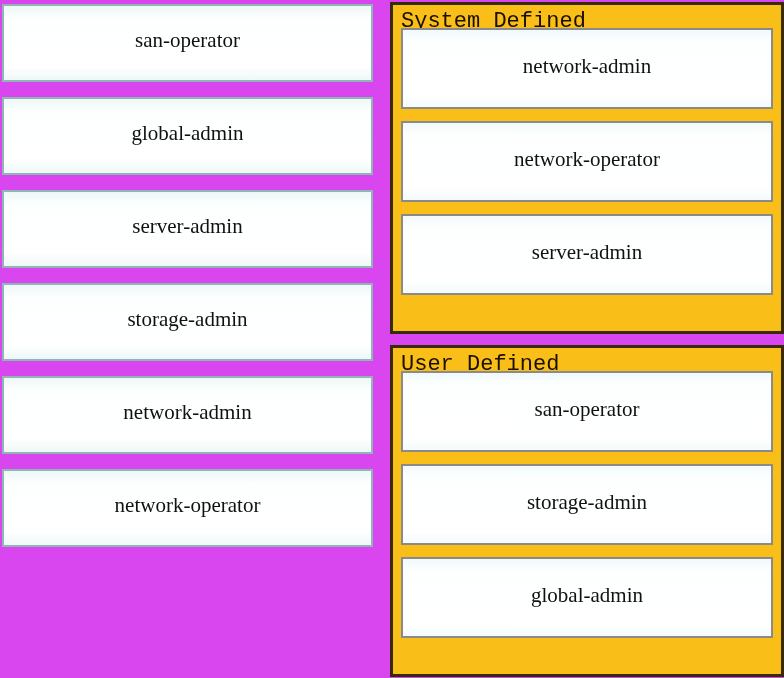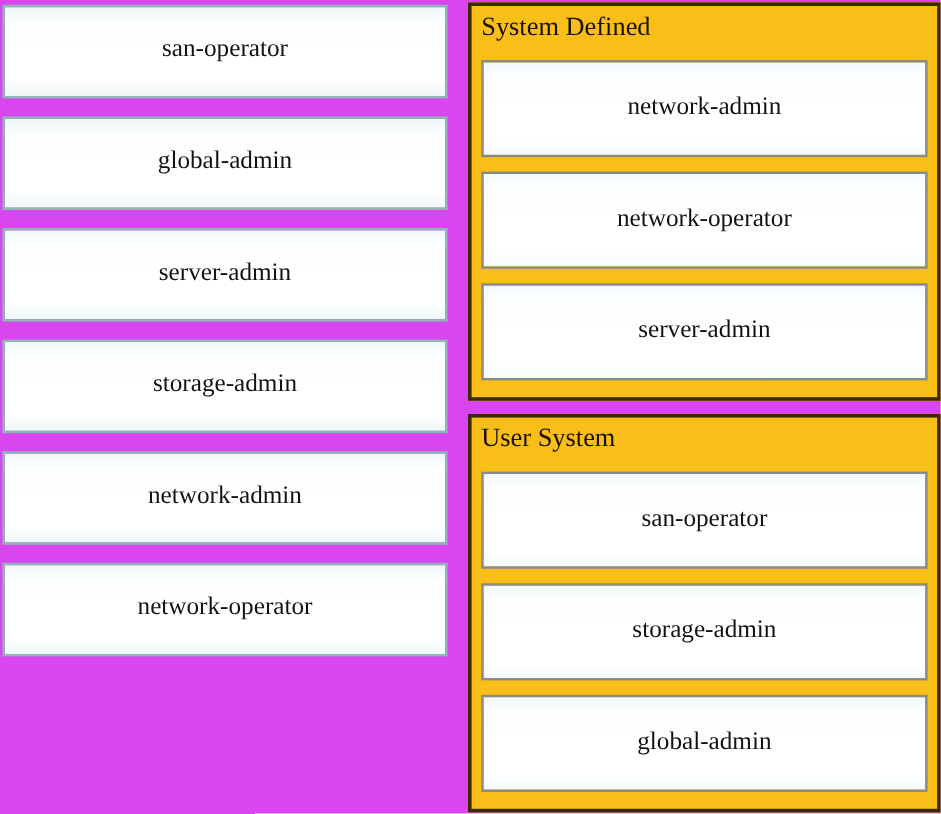--- a/index.html
+++ b/index.html
@@ -53,26 +53,27 @@
     width: 394px;
   }
   .panel {
     width: 394px;
     height: 332px;
     border: 3px solid var(--panel-border);
     background: var(--panel-bg);
   }
   .panel + .panel { margin-top: 11px; }
   .panel-title {
-    height: 45px;
+    height: 23px;
     padding: 4px 12px 0 8px;
     font-size: 22px;
     color: #1a1000;
     white-space: nowrap;
     overflow: hidden;
+    font-family: Liberation Mono, monospace;
   }
   .target-item {
     height: 81px;
     margin: 0 8px 12px 8px;
     border: 2px solid var(--target-border);
     background: linear-gradient(#f2f9fb, #fdffff 16%, #ffffff 84%, #f4fafb);
     display: flex;
     align-items: center;
     justify-content: center;
     padding-bottom: 4px;
@@ -97,20 +98,20 @@
   <div class="target-col">
 
     <div class="panel">
       <div class="panel-title">System Defined</div>
       <div class="target-item">network-admin</div>
       <div class="target-item">network-operator</div>
       <div class="target-item">server-admin</div>
     </div>
 
     <div class="panel">
-      <div class="panel-title">User System</div>
+      <div class="panel-title">User Defined</div>
       <div class="target-item">san-operator</div>
       <div class="target-item">storage-admin</div>
       <div class="target-item">global-admin</div>
     </div>
 
   </div>
 </div>
 
 </body></html>

